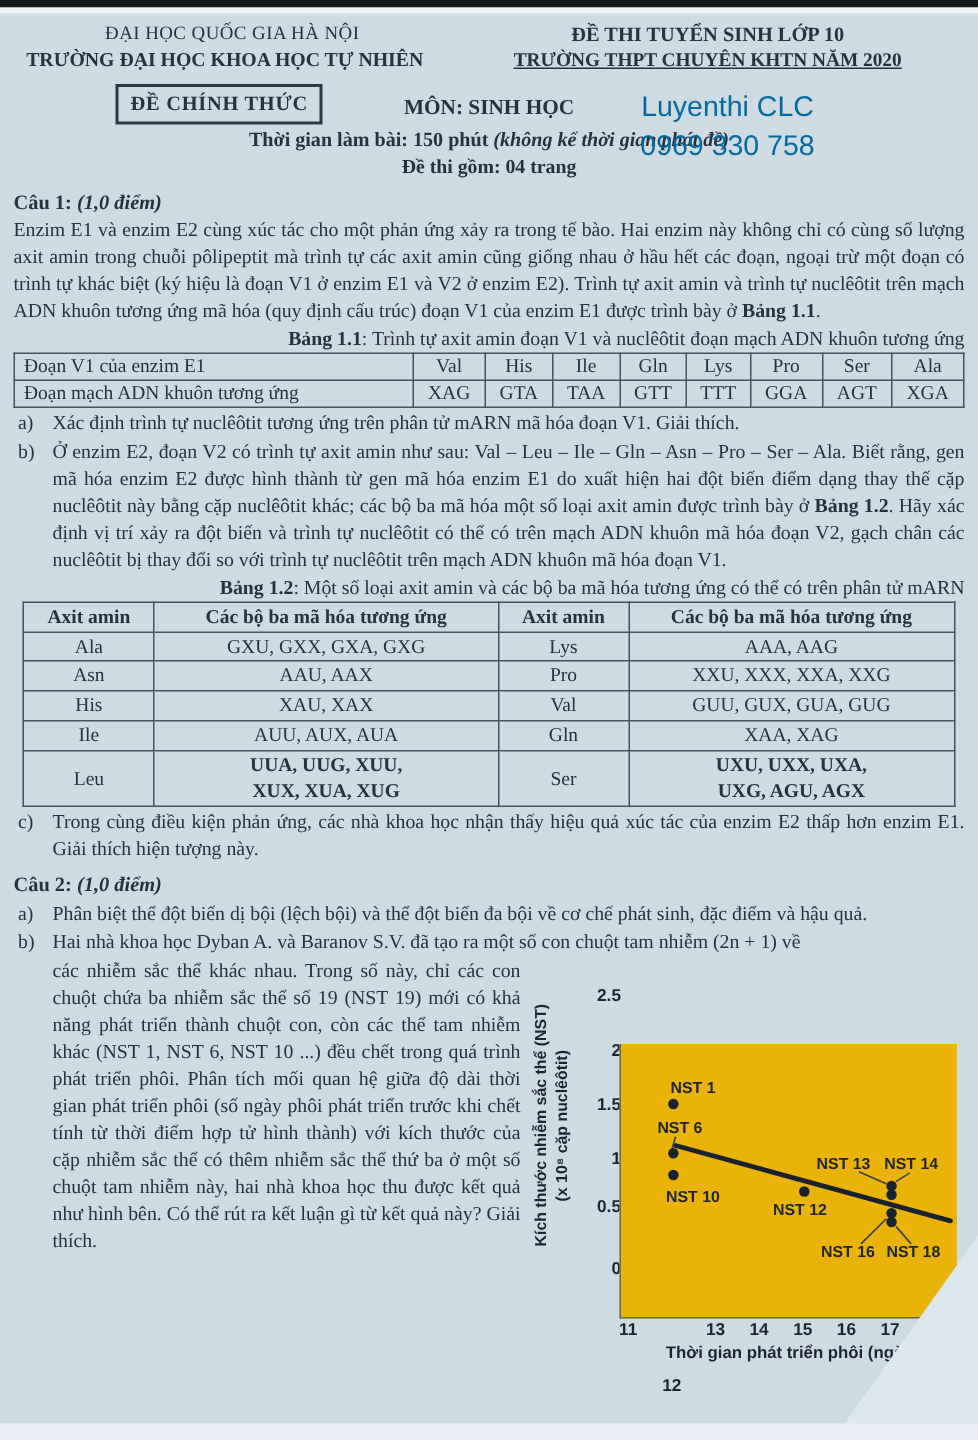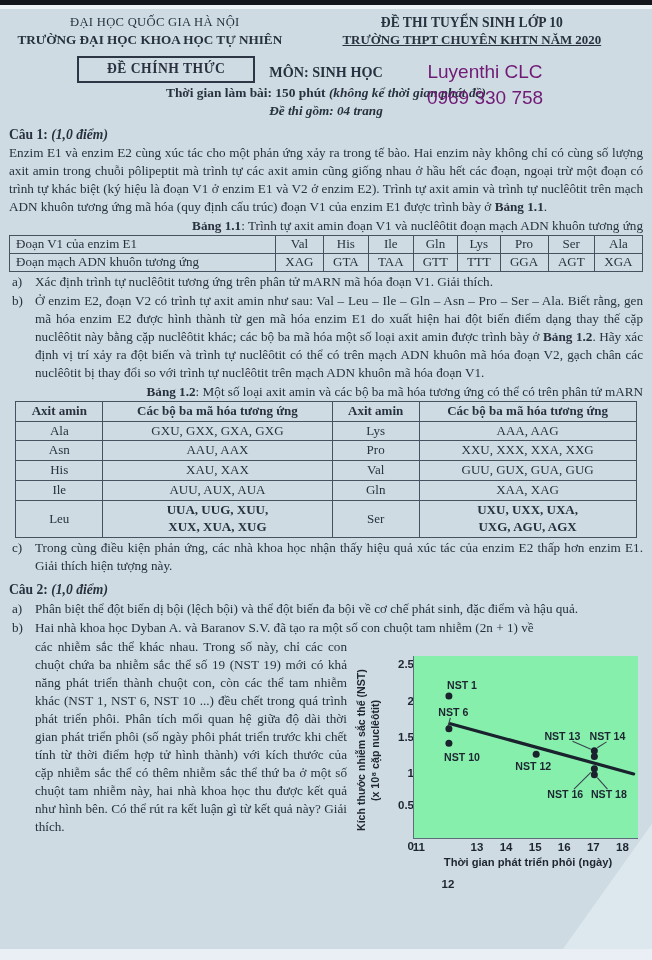--- a/index.html
+++ b/index.html
@@ -14,27 +14,27 @@
   .content{padding:5px 9px 0 9px;position:relative;}
   
   .hdr{display:flex;position:relative;}
   .hdr-left{width:46%;text-align:center;}
   .hdr-right{width:54%;text-align:center;}
   .org1{font-size:12.6px;letter-spacing:.3px;}
   .org2{font-size:13.2px;font-weight:bold;margin-left:-10px;}
   .ex1{font-size:13.6px;font-weight:bold;}
   .ex2{font-size:12.9px;font-weight:bold;text-decoration:underline;}
   .boxrow{margin:6px 0 0 68px;}
-  .official-box{display:inline-block;border:2px solid #2c3645;padding:2px 28px;font-weight:bold;font-size:13.6px;letter-spacing:.5px;}
+  .official-box{display:inline-block;border:2px solid #2c3645;padding:2px 8px;font-weight:bold;font-size:13.6px;letter-spacing:.5px;}
   .watermark{position:absolute;top:50px;left:400px;width:170px;text-align:center;
-    color:#701a75;font-family:"Liberation Sans",sans-serif;font-size:19px;line-height:1.35;}
+    color:#0369a1;font-family:"Liberation Sans",sans-serif;font-size:19px;line-height:1.35;}
   .subject{text-align:center;font-weight:bold;font-size:14.2px;margin-top:-20px;}
   .duration{text-align:center;font-weight:bold;font-size:13.4px;margin-top:2px;}
   .duration .note{font-style:italic;}
-  .pagesnote{text-align:center;font-weight:bold;font-style:italic;font-size:13.2px;}
+  .pagesnote{text-align:center;font-weight:bold;font-size:13.2px;}
   
   .cau-heading{font-weight:bold;font-size:13.6px;margin-top:6px;}
   .cau-heading .points{font-style:italic;}
   .para{text-align:justify;}
   .bold{font-weight:bold;}
   .caption{text-align:right;margin-top:1px;}
   table{border-collapse:collapse;width:100%;color:#27313f;}
   td,th{border:1px solid #46525f;padding:0 4px;font-size:13px;line-height:1.3;}
   .t11 td:first-child{width:42%;padding-left:6px;}
   .t11 td:not(:first-child){text-align:center;}
@@ -49,21 +49,21 @@
   .item .marker{position:absolute;left:3px;top:0;}
   
   .b-row{display:flex;margin-top:1px;}
   .b-left{width:312px;padding-right:8px;text-align:justify;}
   .b-right{flex:1;}
   
   .chart{display:flex;margin-top:10px;font-family:"Liberation Sans",sans-serif;color:#1d2531;}
   .ylab{writing-mode:vertical-rl;transform:rotate(180deg);font-weight:bold;font-size:10.6px;
     text-align:center;line-height:1.3;width:32px;height:205px;}
   .plot-col{position:relative;margin-left:26px;margin-top:8px;}
-  .plot{width:224px;height:182px;background:#86efac;border-left:1.5px solid #5e6b79;border-bottom:1.5px solid #5e6b79;position:relative;}
+  .plot{width:224px;height:182px;background:#eab308;border-left:1.5px solid #5e6b79;border-bottom:1.5px solid #5e6b79;position:relative;margin-top:40px;}
   .plot svg{position:absolute;left:0;top:0;overflow:visible;}
   .yticks span{position:absolute;right:229px;width:24px;text-align:right;
     font-weight:bold;font-size:11.5px;}
   .xticks{position:relative;height:15px;width:224px;}
   .xticks span{position:absolute;top:1px;transform:translateX(-50%);font-weight:bold;font-size:11.5px;}
   .xlabel{width:230px;text-align:center;font-weight:bold;font-size:11.2px;margin-top:1px;}
   
   .fold{position:absolute;right:0;bottom:0;width:110px;height:145px;
     clip-path:polygon(100% 6%,12% 100%,100% 100%);background:#dde7ee;}
   .bottom-strip{position:absolute;left:0;right:0;bottom:0;height:11px;background:#e9eff4;}

